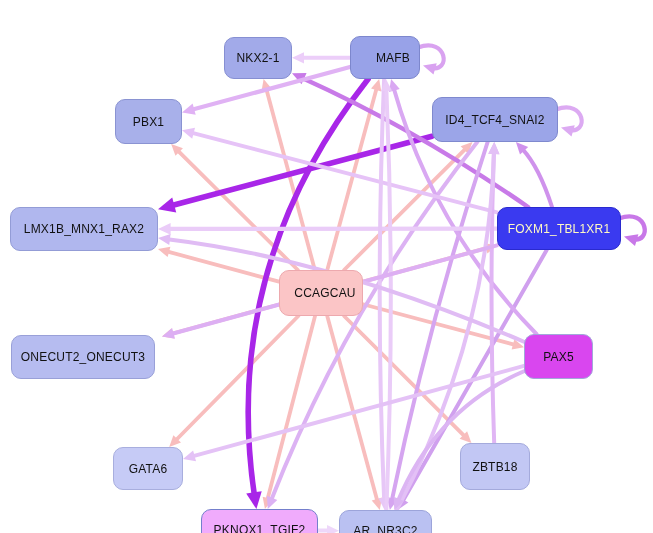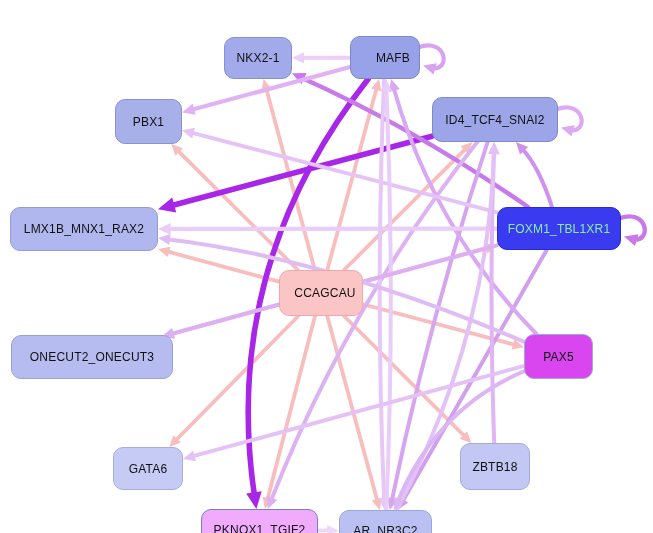--- a/index.html
+++ b/index.html
@@ -167,21 +167,21 @@
       <g>
         <path d="M 619 191.5 C 649 180.5 652 217.5 631.9960331485811 211.7845808995946" stroke="#c878e8" stroke-width="4.4" class="edge-line"></path>
         <polygon points="624,209.5 638.3843982567067,207.2033313707779 634.999833961011,219.04930640571285" fill="#c878e8" class="edge-arrowhead"></polygon>
       </g>
     </svg>
 <div class="node" style="left: 224px; top: 10px; width: 68px; height: 42px; background: rgb(162, 170, 233); border: 1px solid rgb(134, 143, 210); color: rgb(17, 17, 17);">NKX2-1</div>
     <div class="node" style="left: 350px; top: 9px; width: 70px; height: 43px; background: rgb(152, 162, 232); border: 1px solid rgb(125, 135, 205); color: rgb(17, 17, 17); padding-left: 16px;">MAFB</div>
     <div class="node" style="left: 115px; top: 72px; width: 67px; height: 45px; background: rgb(168, 176, 234); border: 1px solid rgb(138, 147, 210); color: rgb(17, 17, 17); text-align: center;">PBX1</div>
     <div class="node" style="left: 432px; top: 70px; width: 126px; height: 45px; background: rgb(155, 165, 232); border: 1px solid rgb(127, 137, 206); color: rgb(17, 17, 17);">ID4_TCF4_SNAI2</div>
     <div class="node" style="left: 10px; top: 180px; width: 148px; height: 44px; background: rgb(176, 183, 238); border: 1px solid rgb(147, 156, 214); color: rgb(17, 17, 17);">LMX1B_MNX1_RAX2</div>
-    <div class="node" style="left: 497px; top: 180px; width: 124px; height: 43px; background: rgb(58, 58, 240); border: 1px solid rgb(42, 42, 206); color: #86efac;">FOXM1_TBL1XR1</div>
+    <div class="node" style="left: 497px; top: 180px; width: 124px; height: 43px; background: rgb(58, 58, 240); border: 1px solid rgb(42, 42, 206); color: #fef9c3;">FOXM1_TBL1XR1</div>
     <div class="node" style="left: 279px; top: 243px; width: 84px; height: 46px; background: rgb(251, 197, 198); border: 1px solid rgb(237, 169, 174); color: rgb(17, 17, 17); padding-left: 8px;">CCAGCAU</div>
-    <div class="node" style="left: 11px; top: 308px; width: 162px; height: 44px; background: rgb(182, 188, 240); border: 1px solid rgb(153, 160, 216); color: rgb(17, 17, 17);">ONECUT2_ONECUT3</div>
+    <div class="node" style="left: 11px; top: 308px; width: 144px; height: 44px; background: rgb(182, 188, 240); border: 1px solid rgb(153, 160, 216); color: rgb(17, 17, 17);">ONECUT2_ONECUT3</div>
     <div class="node" style="left: 524px; top: 307px; width: 69px; height: 45px; background: #d946ef; border: 1px solid rgb(161, 168, 218); color: rgb(17, 17, 17);">PAX5</div>
     <div class="node" style="left: 113px; top: 420px; width: 70px; height: 43px; background: rgb(198, 203, 246); border: 1px solid rgb(168, 174, 222); color: rgb(17, 17, 17);">GATA6</div>
     <div class="node" style="left: 460px; top: 416px; width: 70px; height: 47px; background: rgb(194, 199, 244); border: 1px solid rgb(164, 170, 220); color: rgb(17, 17, 17);">ZBTB18</div>
     <div class="node" style="left: 201px; top: 482px; width: 117px; height: 41px; background: #f0abfc; border: 1px solid rgb(116, 127, 204); color: rgb(17, 17, 17);">PKNOX1_TGIF2</div>
     <div class="node" style="left: 339px; top: 483px; width: 93px; height: 42px; background: rgb(186, 193, 242); border: 1px solid rgb(156, 164, 218); color: rgb(17, 17, 17);">AR_NR3C2</div>
   </div>
 
 </body></html>

